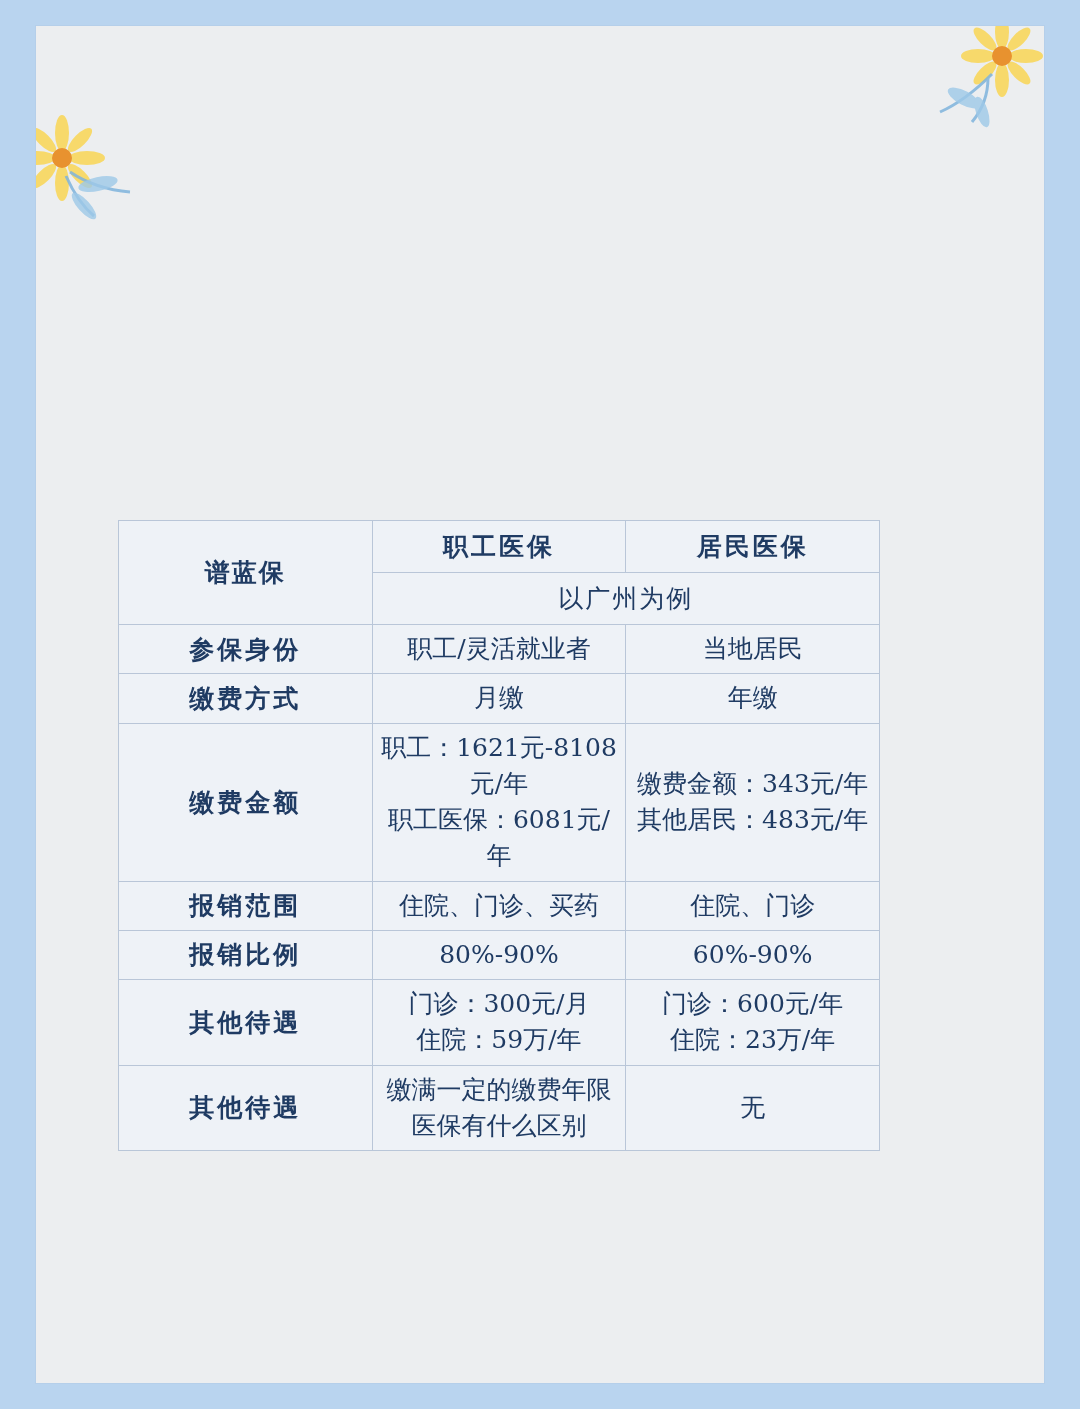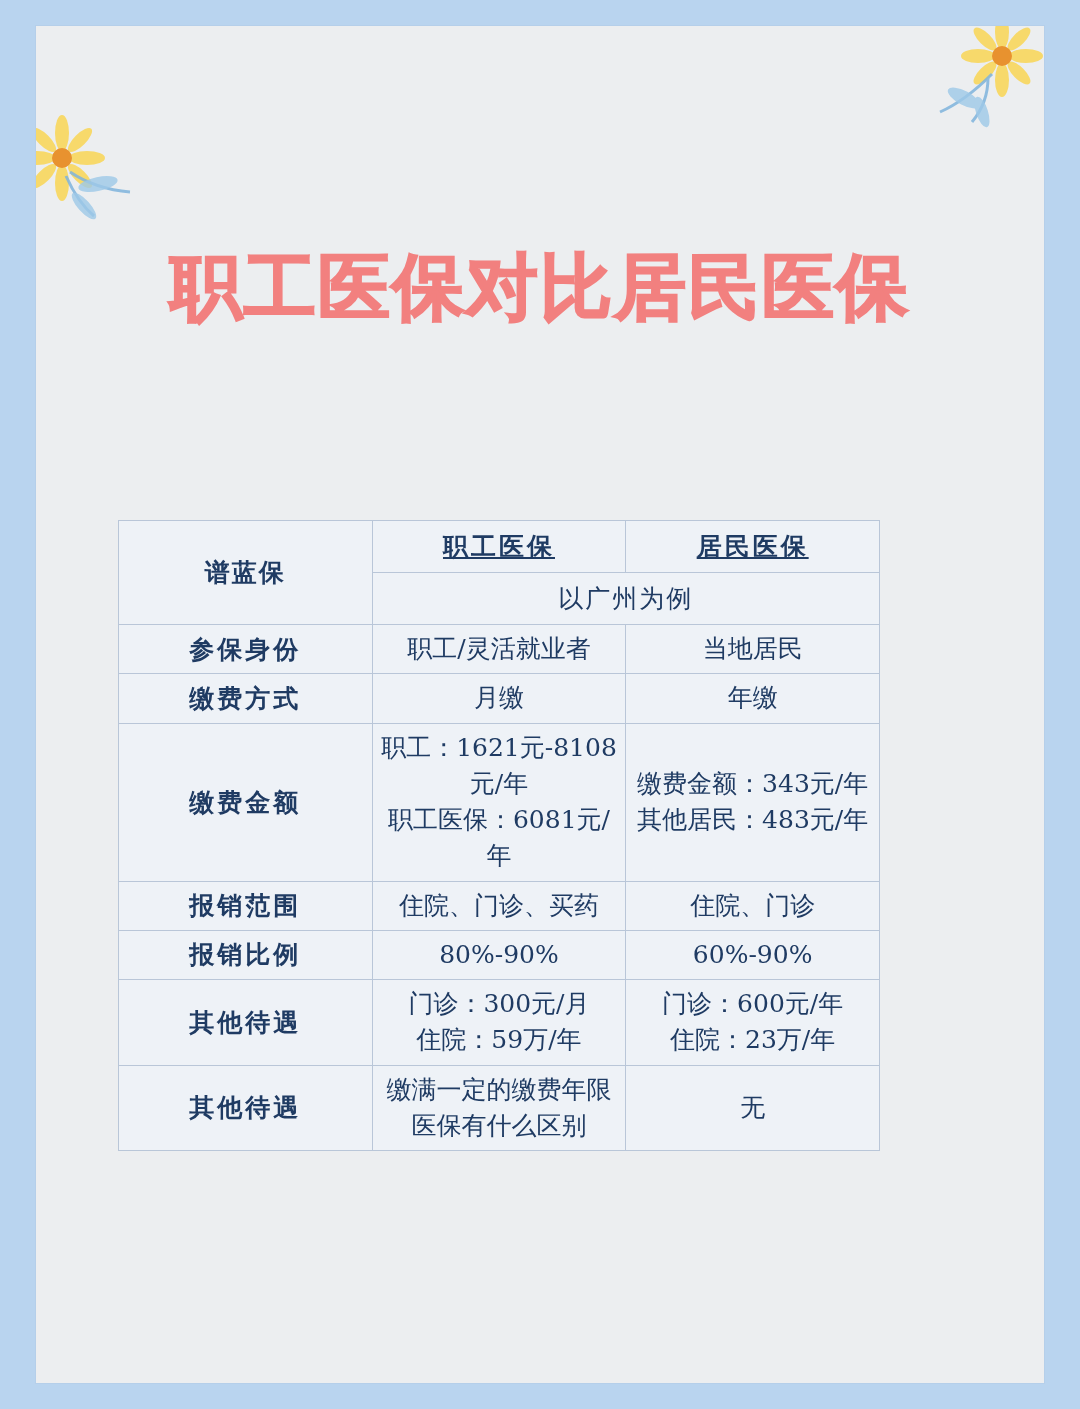--- a/index.html
+++ b/index.html
@@ -101,21 +101,20 @@
     letter-spacing: 2px;
     border: 1px solid #123f91;
   }
   td.colhead {
     background: #123f91;
     color: #ffffff;
     font-weight: 700;
     font-size: 31px;
     letter-spacing: 3px;
     border: 1px solid #123f91;
-    text-decoration: underline;
   }
   td.noteband {
     background: #f2f4f7;
     font-size: 28px;
     color: #1f3b63;
     letter-spacing: 2px;
   }
   td.cell {
     line-height: 1.45;
   }
@@ -173,21 +172,20 @@
         <path d="M56 58 C74 70 92 76 116 78"></path>
         <path d="M52 62 C60 80 68 92 80 102"></path>
       </g>
       <g fill="#9ec9e8" opacity="0.8">
         <ellipse cx="84" cy="70" rx="20" ry="7" transform="rotate(-12 84 70)"></ellipse>
         <ellipse cx="70" cy="92" rx="17" ry="6" transform="rotate(48 70 92)"></ellipse>
       </g>
     </svg>
   </div>
 
-  <div class="subtitle">职工医保对比居民医保</div>
 
   <div class="table-wrap">
     <table class="cmp">
       <tbody>
         <tr class="r-h">
           <td class="brand" rowspan="2">谱蓝保</td>
           <td class="colhead">职工医保</td>
           <td class="colhead">居民医保</td>
         </tr>
         <tr class="r-n">

